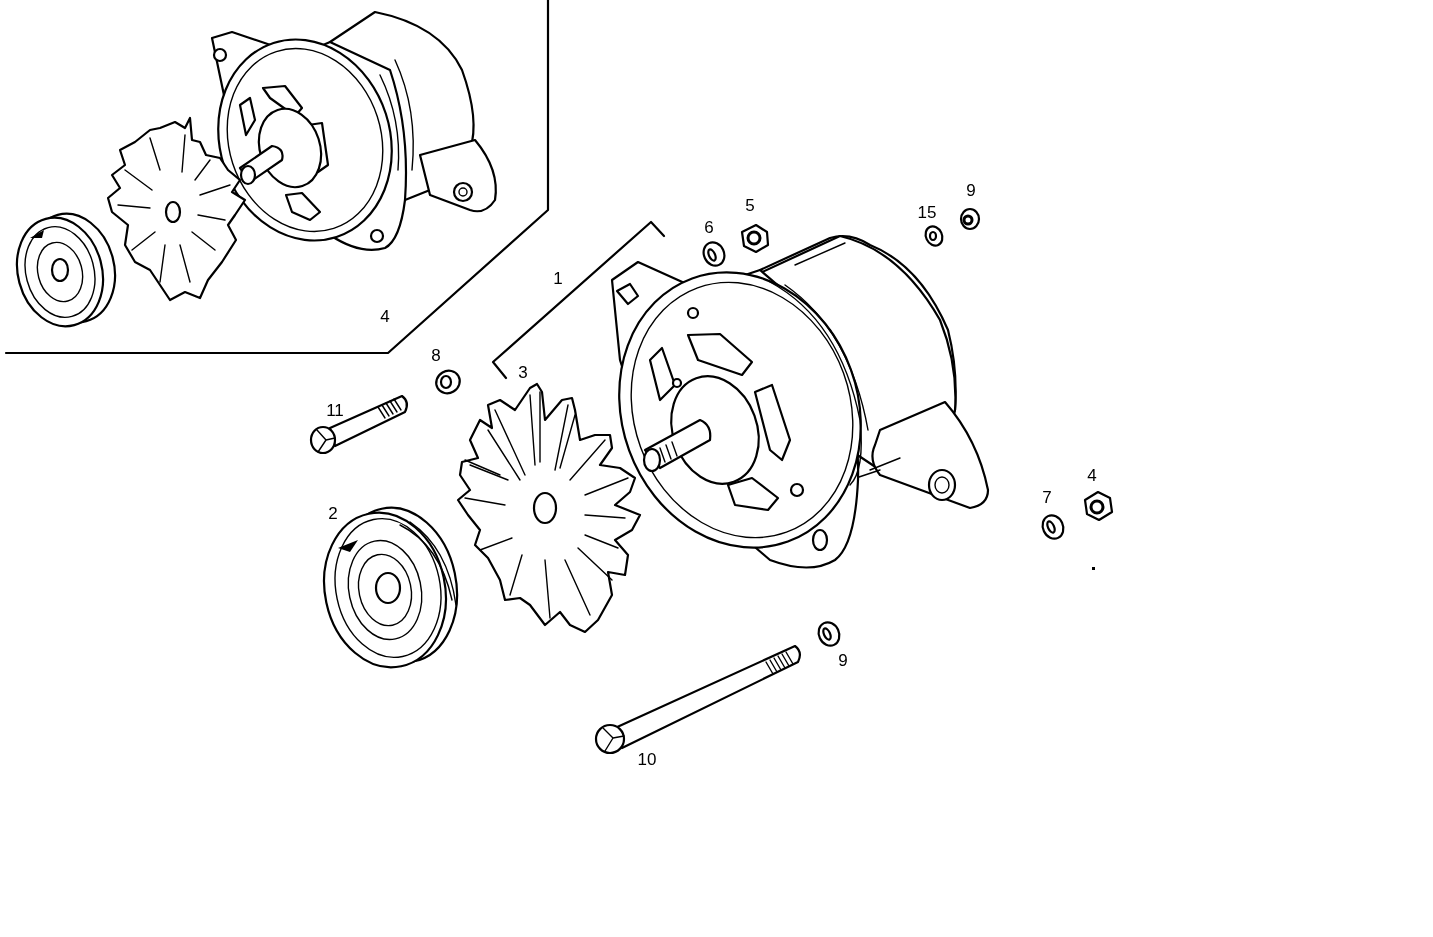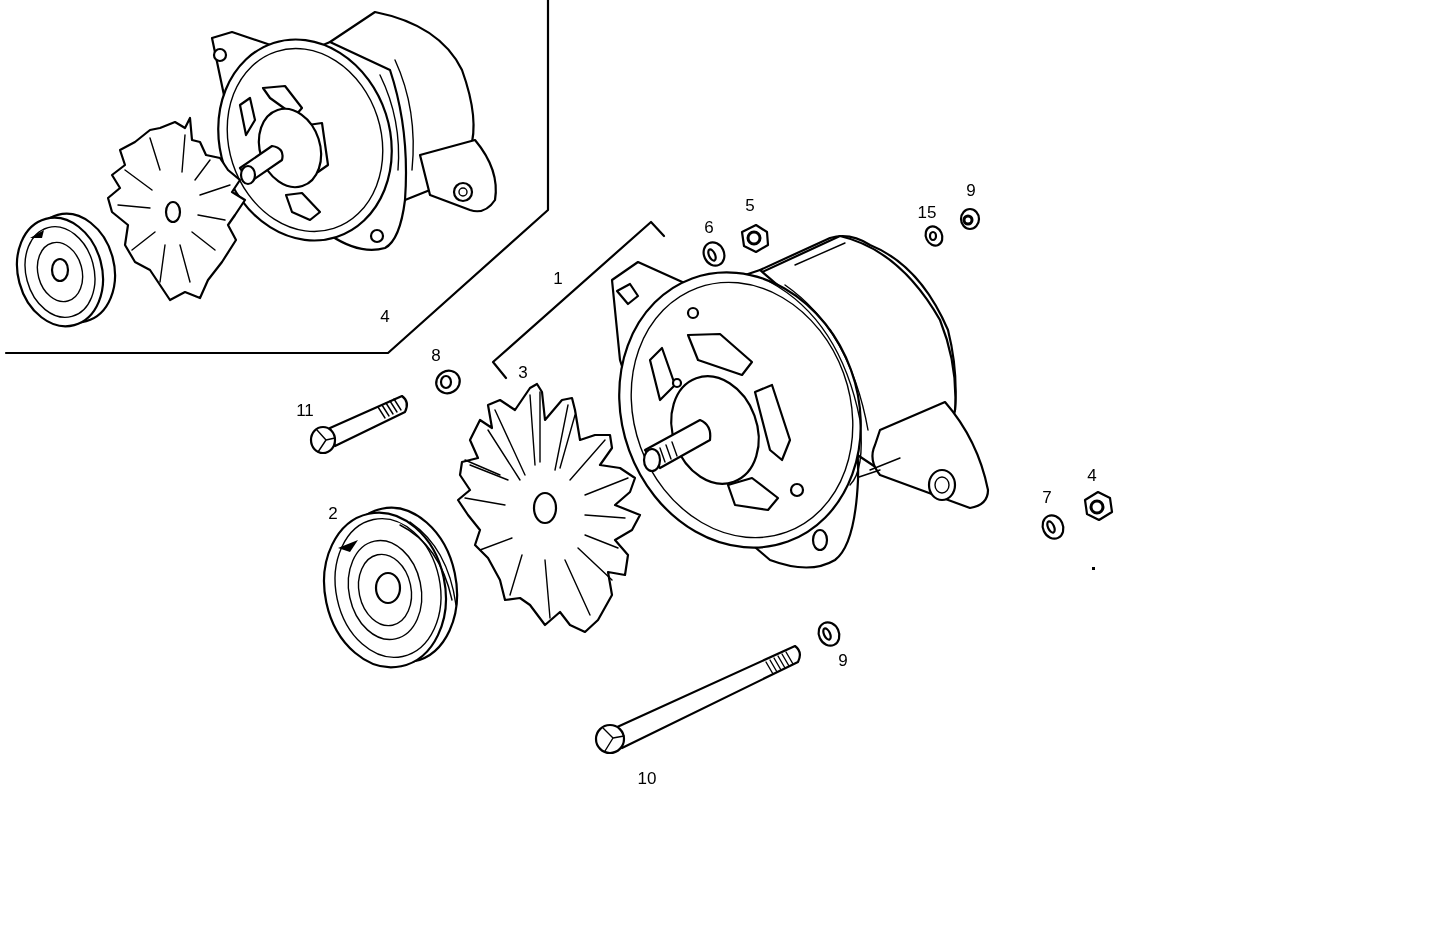--- a/index.html
+++ b/index.html
@@ -184,19 +184,19 @@
 
   <span class="callout" style="left:558px;top:278px">1</span>
   <span class="callout" style="left:333px;top:513px">2</span>
   <span class="callout" style="left:523px;top:372px">3</span>
   <span class="callout" style="left:1092px;top:475px">4</span>
   <span class="callout" style="left:750px;top:205px">5</span>
   <span class="callout" style="left:709px;top:227px">6</span>
   <span class="callout" style="left:1047px;top:497px">7</span>
   <span class="callout" style="left:436px;top:355px">8</span>
   <span class="callout" style="left:843px;top:660px">9</span>
-  <span class="callout" style="left:647px;top:778px">10</span>
-  <span class="callout" style="left:305px;top:410px">11</span>
+  <span class="callout" style="left:647px;top:759px">10</span>
+  <span class="callout" style="left:335px;top:410px">11</span>
   <span class="callout" style="left:971px;top:190px">9</span>
   <span class="callout" style="left:927px;top:212px">15</span>
   <span class="callout" style="left:385px;top:316px">4</span>
 
 </div>
 
 </body></html>

